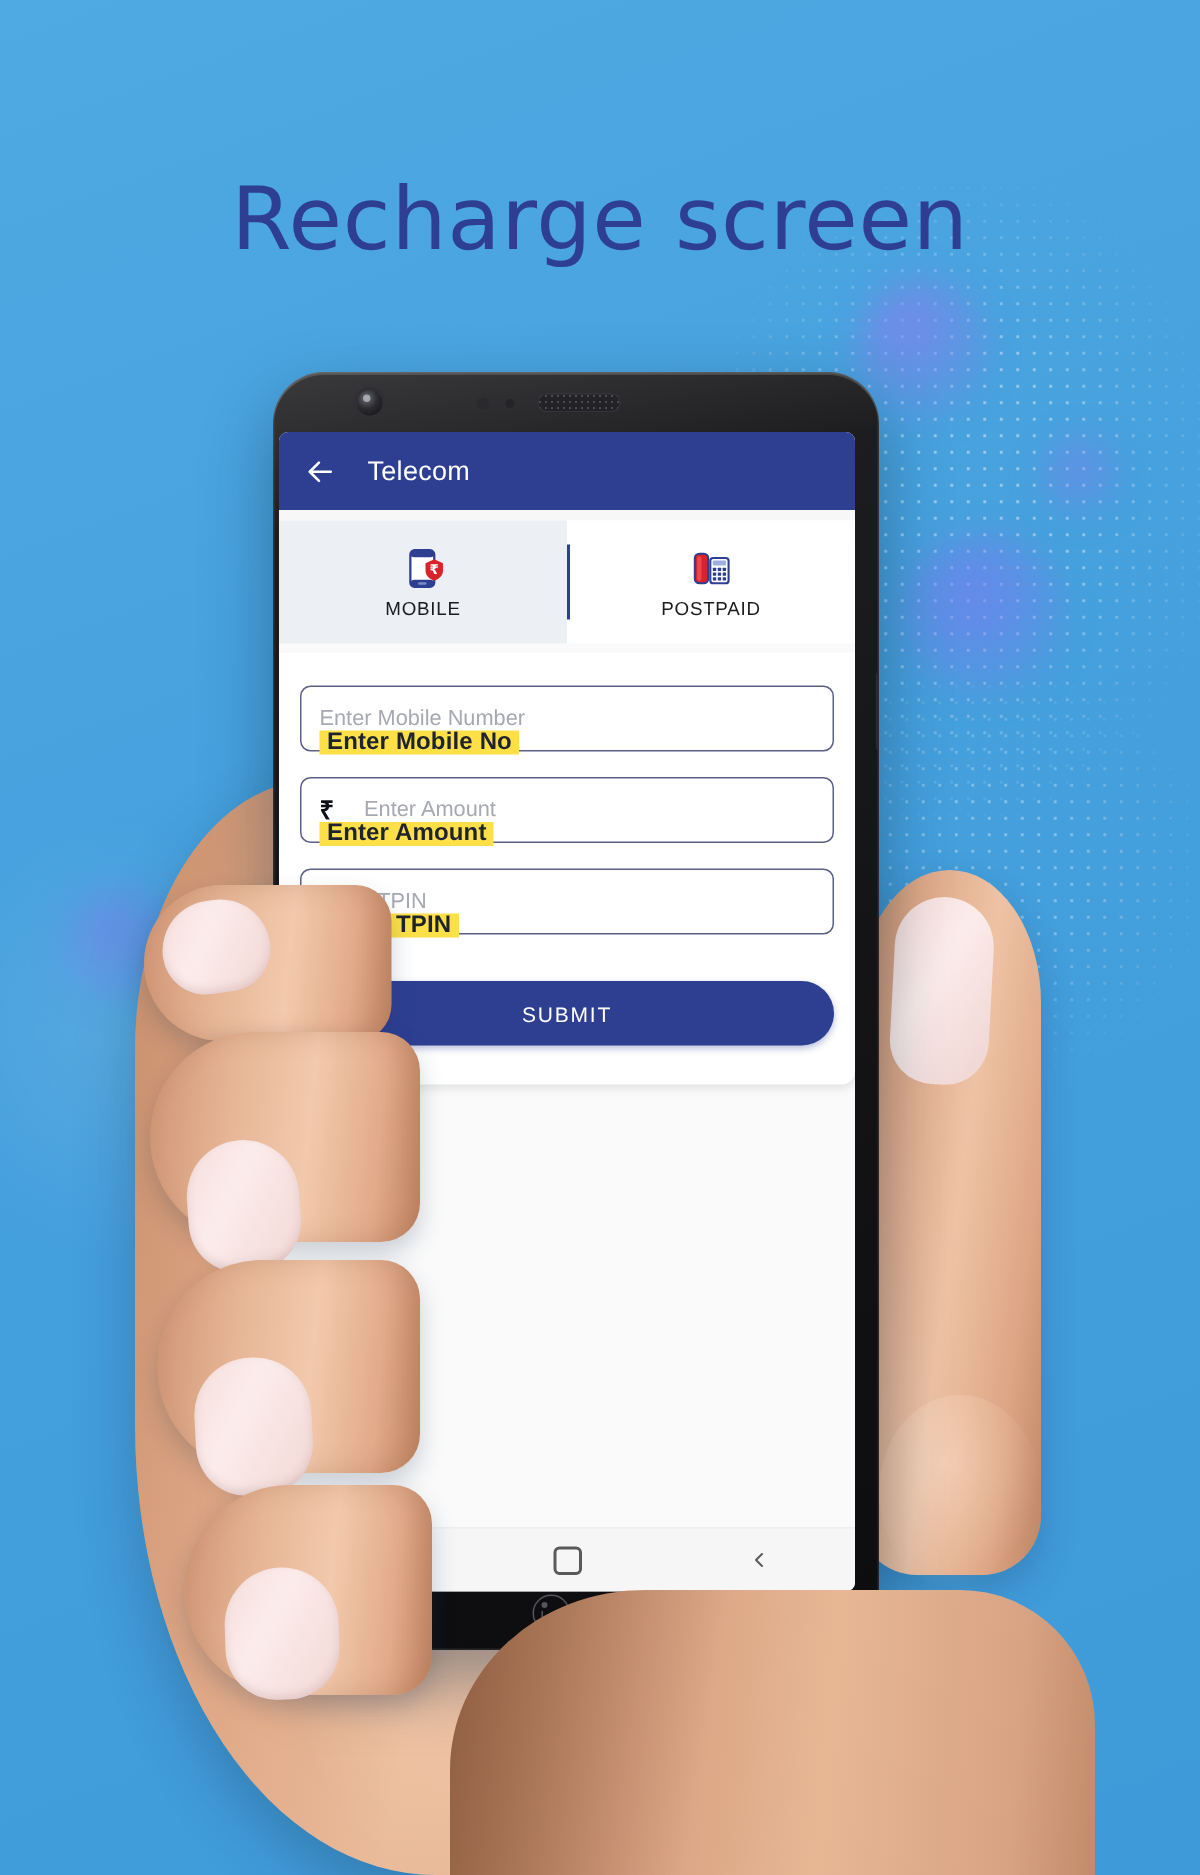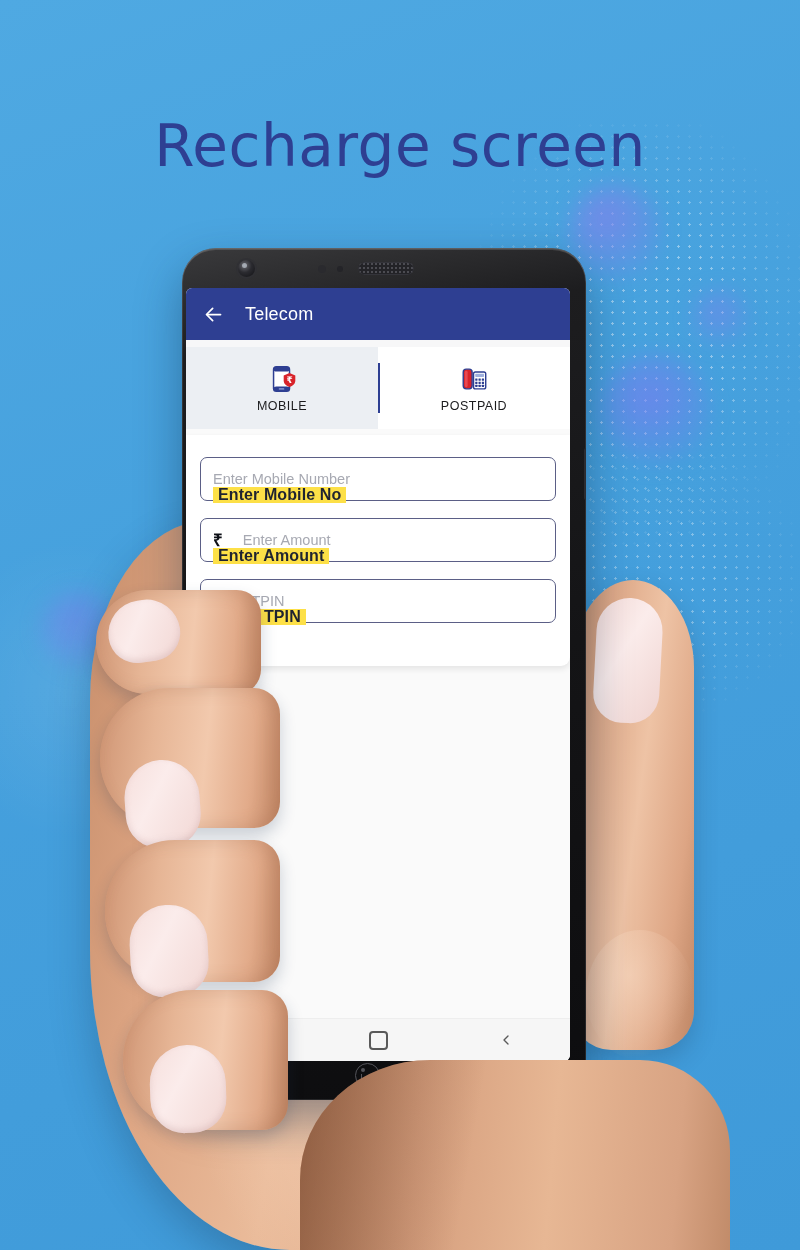--- a/index.html
+++ b/index.html
@@ -491,20 +491,21 @@
             </div>
           </div>
 
           <div class="field">
             <div class="field-legend">Enter TPIN</div>
             <div class="field-box">
               <input class="field-input" type="text" value="" placeholder="Enter TPIN" style="">
             </div>
           </div>
 
+          <button class="submit-btn">SUBMIT</button>
         </div>
       </div>
 
       <div class="navbar">
         <div class="nav-btn">
           <div class="nav-recents">
               <span></span>
               <span></span>
               <span></span>
             </div>

